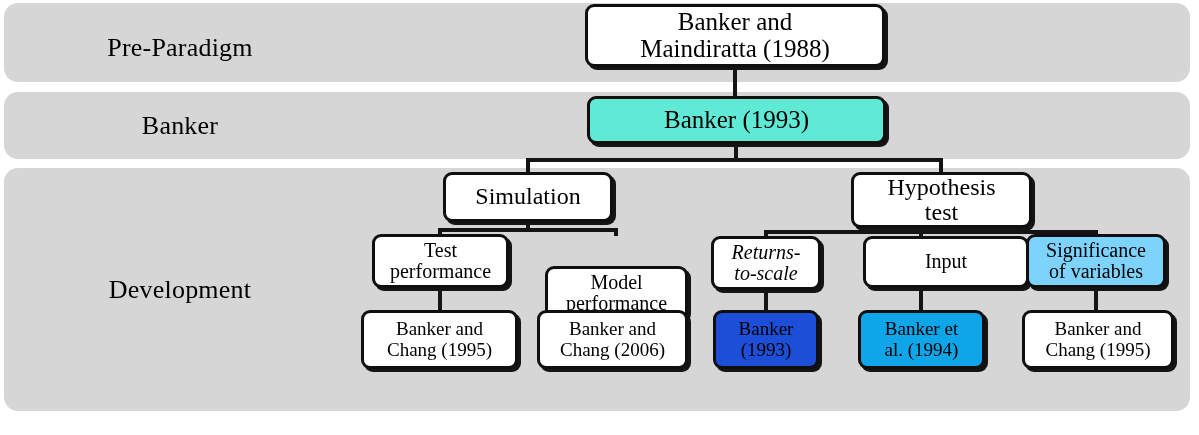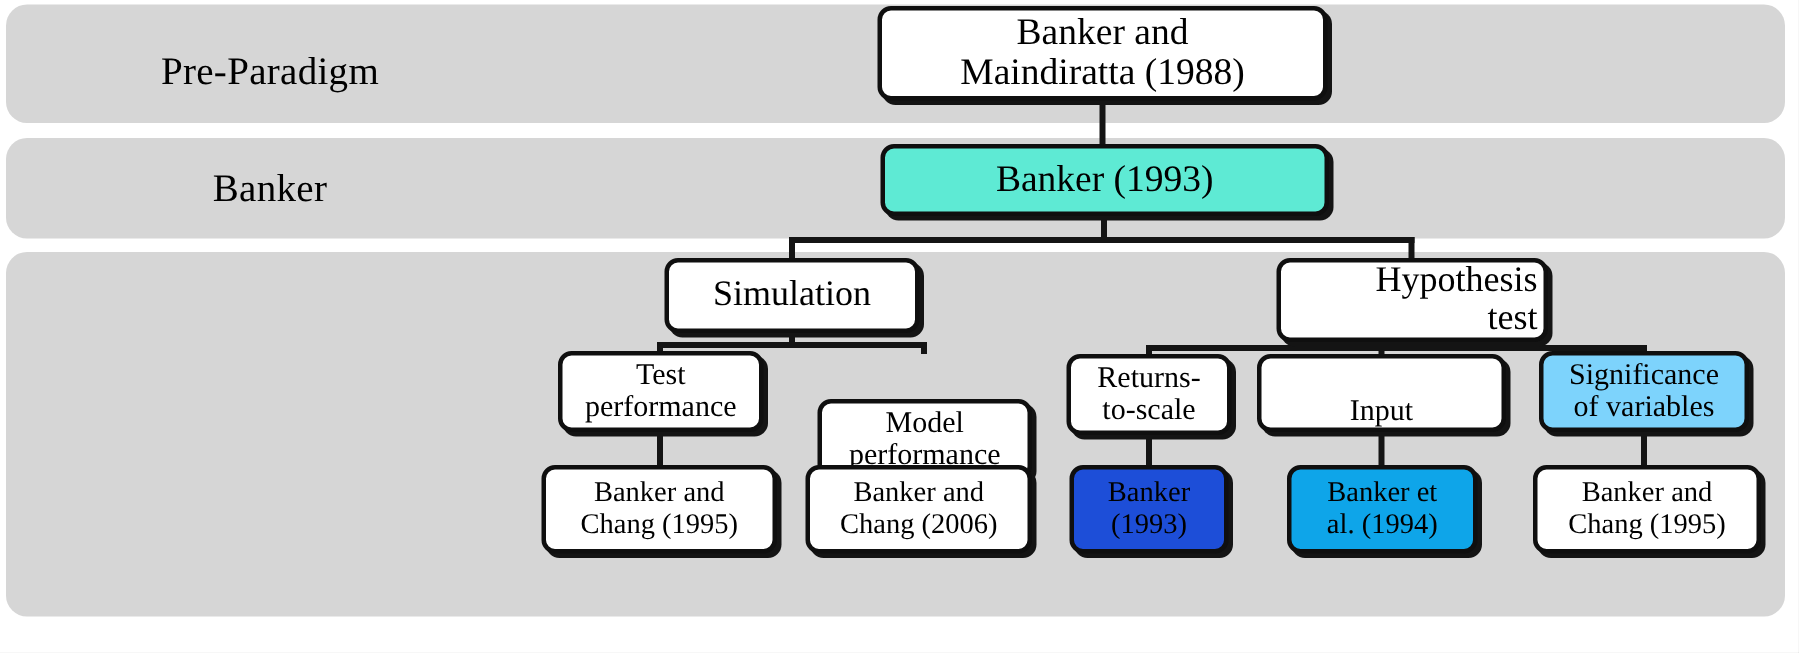--- a/index.html
+++ b/index.html
@@ -70,20 +70,21 @@
 <body>
 
 <div id="canvas">
 
   <div class="band" style="left: 4px; top: 3px; width: 1186px; height: 79px; background: rgb(214, 214, 214);"></div>
   <div class="band" style="left: 4px; top: 92px; width: 1186px; height: 67px; background: rgb(214, 214, 214);"></div>
   <div class="band" style="left: 4px; top: 168px; width: 1186px; height: 243px; background: rgb(214, 214, 214);"></div>
 
   <div class="band-label" style="left: 30px; top: 3px; width: 300px; height: 89px;">Pre-Paradigm</div>
   <div class="band-label" style="left: 30px; top: 92px; width: 300px; height: 67px;">Banker</div>
+  <div class="band-label" style="left: 30px; top: 168px; width: 300px; height: 243px;">Development</div>
 
   <svg id="links" viewBox="0 0 1199 435">
       <polyline points="735,67 735,96" fill="none" stroke="#141414" stroke-width="4" stroke-linecap="square"></polyline>
       <polyline points="736,144 736,160" fill="none" stroke="#141414" stroke-width="4" stroke-linecap="square"></polyline>
       <polyline points="528,160 941,160" fill="none" stroke="#141414" stroke-width="4" stroke-linecap="square"></polyline>
       <polyline points="528,160 528,172" fill="none" stroke="#141414" stroke-width="4" stroke-linecap="square"></polyline>
       <polyline points="941,160 941,172" fill="none" stroke="#141414" stroke-width="4" stroke-linecap="square"></polyline>
       <polyline points="528,222 528,230" fill="none" stroke="#141414" stroke-width="4" stroke-linecap="square"></polyline>
       <polyline points="440,230 616,230" fill="none" stroke="#141414" stroke-width="4" stroke-linecap="square"></polyline>
       <polyline points="440,230 440,234" fill="none" stroke="#141414" stroke-width="4" stroke-linecap="square"></polyline>
@@ -103,33 +104,33 @@
   <div id="nodes-host">
       <div class="node n-lg" style="left: 585px; top: 4px; width: 300px; height: 63px; background: rgb(255, 255, 255); border-color: rgb(15, 15, 15); box-shadow: rgb(20, 20, 20) 3px 3px 0px 0px;">
         <span class="node-text">Banker and<br>Maindiratta (1988)</span>
       </div>
       <div class="node n-lg" style="left: 587px; top: 96px; width: 299px; height: 48px; background: #5eead4; border-color: rgb(15, 15, 15); box-shadow: rgb(20, 20, 20) 3px 3px 0px 0px;">
         <span class="node-text">Banker (1993)</span>
       </div>
       <div class="node n-md" style="left: 443px; top: 172px; width: 170px; height: 50px; background: rgb(255, 255, 255); border-color: rgb(15, 15, 15); box-shadow: rgb(20, 20, 20) 3px 3px 0px 0px; align-items: center;">
         <span class="node-text">Simulation</span>
       </div>
-      <div class="node n-md" style="left: 851px; top: 172px; width: 181px; height: 56px; background: rgb(255, 255, 255); border-color: rgb(15, 15, 15); box-shadow: rgb(20, 20, 20) 3px 3px 0px 0px; text-align: right;">
+      <div class="node n-md" style="left: 851px; top: 172px; width: 181px; height: 56px; background: rgb(255, 255, 255); border-color: rgb(15, 15, 15); box-shadow: rgb(20, 20, 20) 3px 3px 0px 0px;">
         <span class="node-text">Hypothesis<br>test</span>
       </div>
       <div class="node n-sm" style="left: 372px; top: 234px; width: 137px; height: 54px; background: rgb(255, 255, 255); border-color: rgb(15, 15, 15); box-shadow: rgb(20, 20, 20) 3px 3px 0px 0px;">
         <span class="node-text">Test<br>performance</span>
       </div>
       <div class="node n-sm" style="left: 545px; top: 234px; width: 143px; height: 54px; background: rgb(255, 255, 255); border-color: rgb(15, 15, 15); box-shadow: rgb(20, 20, 20) 3px 3px 0px 0px; margin-top: 32px;">
         <span class="node-text">Model<br>performance</span>
       </div>
-      <div class="node n-sm" style="left: 711px; top: 236px; width: 110px; height: 54px; background: rgb(255, 255, 255); border-color: rgb(15, 15, 15); box-shadow: rgb(20, 20, 20) 3px 3px 0px 0px;">
+      <div class="node n-sm" style="left: 711px; top: 236px; width: 110px; height: 54px; background: rgb(255, 255, 255); border-color: rgb(15, 15, 15); box-shadow: rgb(20, 20, 20) 3px 3px 0px 0px; font-style: italic;">
         <span class="node-text">Returns-<br>to-scale</span>
       </div>
-      <div class="node n-sm" style="left: 838px; top: 236px; width: 166px; height: 52px; background: rgb(255, 255, 255); border-color: rgb(15, 15, 15); box-shadow: rgb(20, 20, 20) 3px 3px 0px 0px; align-items: flex-end;">
+      <div class="node n-sm" style="left: 863px; top: 236px; width: 166px; height: 52px; background: rgb(255, 255, 255); border-color: rgb(15, 15, 15); box-shadow: rgb(20, 20, 20) 3px 3px 0px 0px;">
         <span class="node-text">Input</span>
       </div>
       <div class="node n-sm" style="left: 1026px; top: 234px; width: 140px; height: 54px; background: #7dd3fc; border-color: rgb(15, 15, 15); box-shadow: rgb(20, 20, 20) 3px 3px 0px 0px;">
         <span class="node-text">Significance<br>of variables</span>
       </div>
       <div class="node n-xs" style="left: 361px; top: 310px; width: 157px; height: 59px; background: rgb(255, 255, 255); border-color: rgb(15, 15, 15); box-shadow: rgb(20, 20, 20) 3px 3px 0px 0px;">
         <span class="node-text">Banker and<br>Chang (1995)</span>
       </div>
       <div class="node n-xs" style="left: 537px; top: 310px; width: 151px; height: 59px; background: rgb(255, 255, 255); border-color: rgb(15, 15, 15); box-shadow: rgb(20, 20, 20) 3px 3px 0px 0px;">
         <span class="node-text">Banker and<br>Chang (2006)</span>

